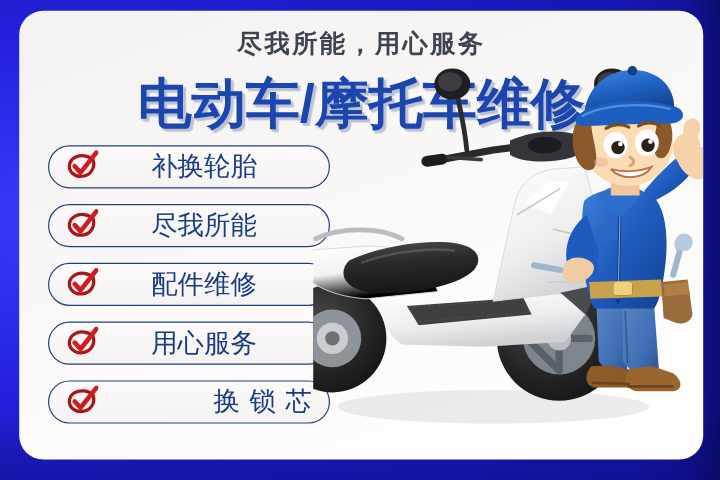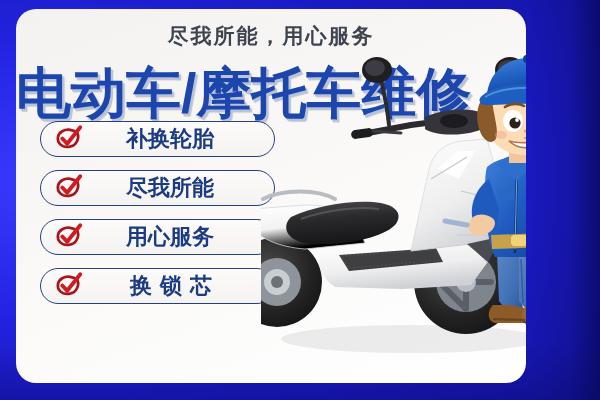--- a/index.html
+++ b/index.html
@@ -28,21 +28,21 @@
     background:
       linear-gradient(to left, rgba(8,8,90,0.75) 0%, rgba(8,8,90,0.18) 5%, rgba(0,0,0,0) 12%),
       linear-gradient(to top, rgba(10,10,110,0.35) 0%, rgba(0,0,0,0) 14%);
     pointer-events: none;
   }
 
   
   #card {
     position: absolute;
     left: 16px; top: 9px;
-    width: 510px; height: 374px;
+    width: 570px; height: 374px;
     border-radius: 20px;
     background:
       linear-gradient(160deg, #f3f2f0 0%, #f7f6f4 30%, #fbfaf9 55%, #ffffff 100%);
     overflow: hidden;
     z-index: 2;
   }
 
   
   #subtitle {
     position: absolute;
@@ -52,22 +52,22 @@
     font-weight: 600;
     letter-spacing: 2px;
     color: #3d4450;
     white-space: nowrap;
   }
 
   
   #headline {
     position: absolute;
     left: 0; right: 0; top: 48px;
-    text-align: left;
-    font-size: 55px;
+    text-align: center;
+    font-size: 45px;
     font-weight: 900;
     letter-spacing: 0px;
     color: #1c46ad;
     white-space: nowrap;
     text-shadow:
       1.5px 1.5px 0 #b9c3d8,
       2.5px 2.5px 1px rgba(120,130,155,0.45);
   }
 
   
@@ -87,26 +87,26 @@
     display: flex;
     align-items: center;
     padding-left: 13px;
   }
   .pill .check { flex: 0 0 auto; width: 28px; height: 28px; display:block; }
   .pill .plabel {
     flex: 1 1 auto;
     text-align: center;
     padding-right: 16px;
     font-size: 22px;
-    font-weight: 700;
+    font-weight: 400;
     color: #1b3b82;
     white-space: nowrap;
     line-height: 1;
   }
-  .pill.wide .plabel { letter-spacing: 8px; padding-right: 6px; }
+  .pill.wide .plabel { letter-spacing: 8px; padding-right: 6px; text-align: right; }
 
   
   #illustration {
     position: absolute;
     left: 245px; top: 30px;
     width: 325px; height: 344px;
   }
   #illustration svg { display: block; width: 100%; height: 100%; }
 </style>
 </head>
@@ -131,20 +131,27 @@
       </div>
 
       <div class="pill">
         <svg class="check" viewBox="0 0 32 32">
           <path d="M27 9.5 C29 16 25.5 24 17 25 C8.5 26 3.5 20 4.5 14 C5.5 8 12 4.5 18.5 5.5 C22 6 25 7.5 27 9.5" fill="none" stroke="#a8161c" stroke-width="3.1" stroke-linecap="round"></path>
           <path d="M9.5 15.5 L15 21.5 L30 2.5" fill="none" stroke="#cf1c22" stroke-width="4.4" stroke-linecap="round" stroke-linejoin="round"></path>
         </svg>
         <span class="plabel">尽我所能</span>
       </div>
 
+      <div class="pill">
+        <svg class="check" viewBox="0 0 32 32">
+          <path d="M27 9.5 C29 16 25.5 24 17 25 C8.5 26 3.5 20 4.5 14 C5.5 8 12 4.5 18.5 5.5 C22 6 25 7.5 27 9.5" fill="none" stroke="#a8161c" stroke-width="3.1" stroke-linecap="round"></path>
+          <path d="M9.5 15.5 L15 21.5 L30 2.5" fill="none" stroke="#cf1c22" stroke-width="4.4" stroke-linecap="round" stroke-linejoin="round"></path>
+        </svg>
+        <span class="plabel">配件维修</span>
+      </div>
 
       <div class="pill">
         <svg class="check" viewBox="0 0 32 32">
           <path d="M27 9.5 C29 16 25.5 24 17 25 C8.5 26 3.5 20 4.5 14 C5.5 8 12 4.5 18.5 5.5 C22 6 25 7.5 27 9.5" fill="none" stroke="#a8161c" stroke-width="3.1" stroke-linecap="round"></path>
           <path d="M9.5 15.5 L15 21.5 L30 2.5" fill="none" stroke="#cf1c22" stroke-width="4.4" stroke-linecap="round" stroke-linejoin="round"></path>
         </svg>
         <span class="plabel">用心服务</span>
       </div>
 
       <div class="pill wide">

